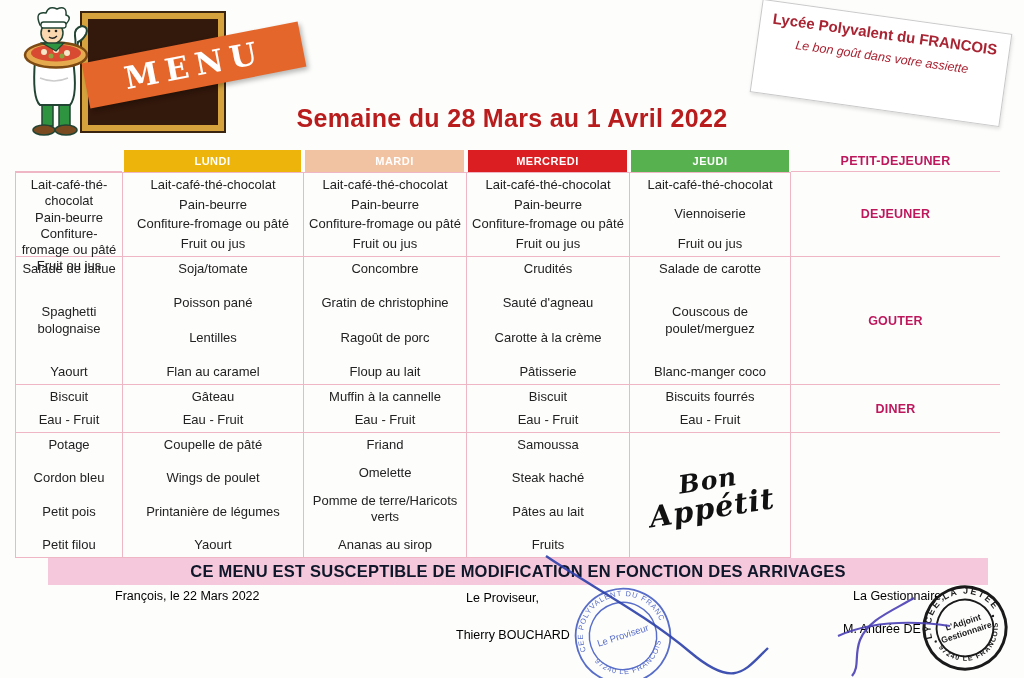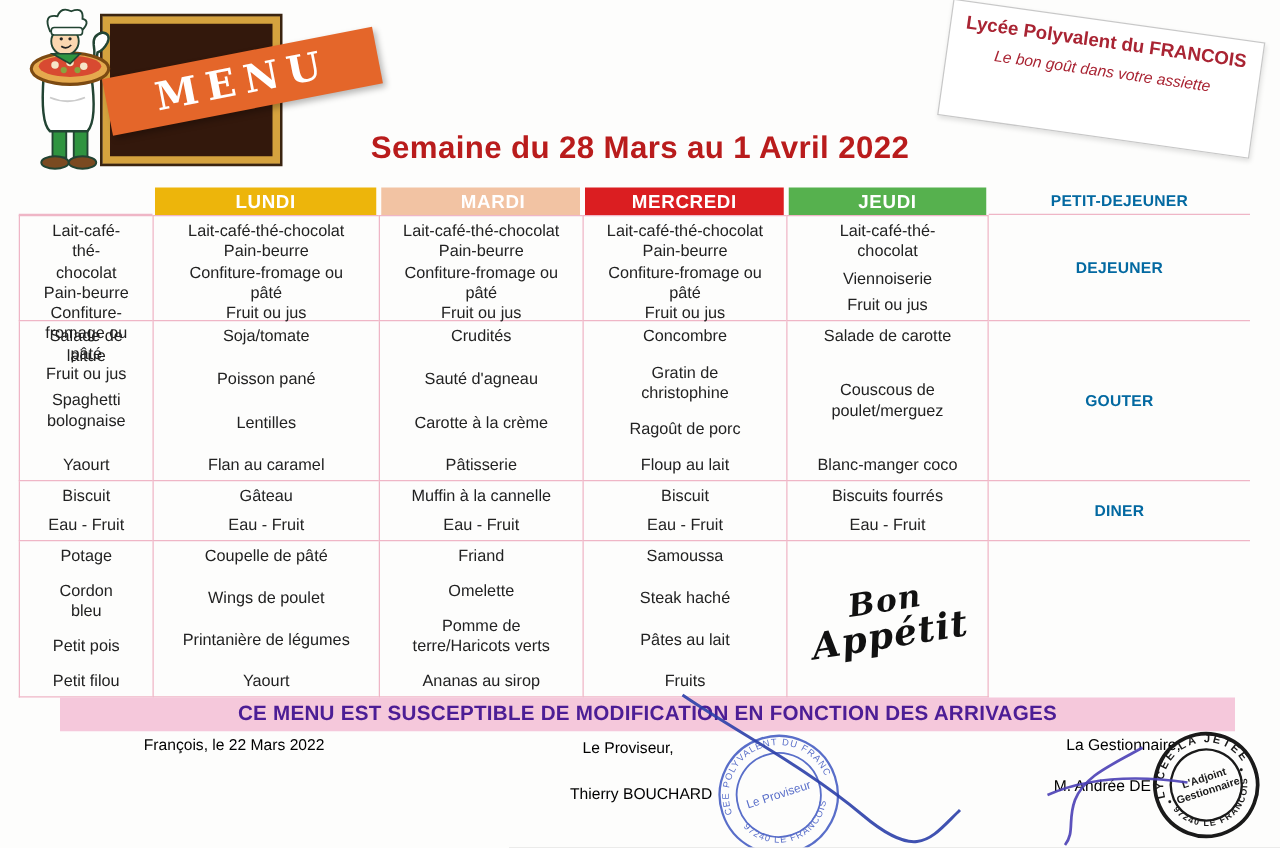--- a/index.html
+++ b/index.html
@@ -23,40 +23,40 @@
   .school-tag{color:#a92433;font-style:italic;font-size:12.5px;margin-top:6px;}
   
   .week-title{position:absolute;left:0;top:104px;width:1024px;text-align:center;
     font-size:25px;font-weight:bold;color:#b91c1c;letter-spacing:.3px;z-index:2;}
   
   :root{--pink:#efb6c6;}
   .menu-table{position:absolute;left:15px;top:150px;width:985px;display:grid;
     grid-template-columns:107px 181px 163px 163px 162px 209px;
     grid-template-rows:22px 85px 128px 48px 125px;z-index:2;}
   .hcell{margin:0 2px;display:flex;align-items:center;justify-content:center;
-    color:#fff;font-weight:bold;font-size:15px;letter-spacing:.5px;}
+    color:#fff;font-weight:bold;font-size:11px;letter-spacing:.5px;}
   .corner{border:none;}
   .rlabel{display:flex;align-items:center;justify-content:center;font-weight:bold;
-    font-size:12.5px;letter-spacing:.2px;color:#0369a1;border-bottom:1.5px solid var(--pink);
+    font-size:12.5px;letter-spacing:.2px;color:#be185d;border-bottom:1.5px solid var(--pink);
     text-align:center;}
   .mcell{border-left:1.5px solid var(--pink);border-bottom:1.5px solid var(--pink);
     display:flex;flex-direction:column;justify-content:space-between;align-items:center;
-    padding:4px 18px;font-size:13px;color:#222;text-align:center;}
+    padding:4px 2px;font-size:13px;color:#222;text-align:center;}
   .mcell.top{border-top:1.5px solid var(--pink);}
   .mcell.lastcol{border-right:1.5px solid var(--pink);}
   .mcell .line{line-height:1.25;}
   .script-cell{justify-content:center;}
   .script{font-family:"DejaVu Serif",serif;font-style:italic;font-weight:bold;color:#111;
     transform:rotate(-9deg);text-align:center;line-height:.9;}
   .script .s1{font-size:25px;letter-spacing:1px;}
   .script .s2{font-size:29px;margin-top:2px;letter-spacing:1px;}
   
   .notice{position:absolute;left:48px;top:558px;width:940px;height:27px;background:#f5c8db;
     display:flex;align-items:center;justify-content:center;font-weight:bold;font-size:16.5px;
-    color:#4c1d95;letter-spacing:.2px;z-index:2;}
+    color:#0f172a;letter-spacing:.2px;z-index:2;}
   
   .ft{position:absolute;font-size:12.5px;color:#000000;z-index:3;}
   .place-date{left:115px;top:589px;}
   .prov-title{left:466px;top:591px;}
   .prov-name{left:456px;top:628px;}
   .gest-title{left:853px;top:589px;}
   .gest-name{left:843px;top:622px;}
   .stamp{position:absolute;z-index:4;}
   .sig{position:absolute;z-index:5;}
 </style>
@@ -148,30 +148,30 @@
         <div class="line">Spaghetti bolognaise</div>
         <div class="line">Yaourt</div>
       </div>
       <div class="mcell">
         <div class="line">Soja/tomate</div>
         <div class="line">Poisson pané</div>
         <div class="line">Lentilles</div>
         <div class="line">Flan au caramel</div>
       </div>
       <div class="mcell">
+        <div class="line">Concombre</div>
+        <div class="line">Gratin de christophine</div>
+        <div class="line">Ragoût de porc</div>
+        <div class="line">Floup au lait</div>
+      </div>
+      <div class="mcell">
         <div class="line">Crudités</div>
         <div class="line">Sauté d'agneau</div>
         <div class="line">Carotte à la crème</div>
         <div class="line">Pâtisserie</div>
-      </div>
-      <div class="mcell">
-        <div class="line">Concombre</div>
-        <div class="line">Gratin de christophine</div>
-        <div class="line">Ragoût de porc</div>
-        <div class="line">Floup au lait</div>
       </div>
       <div class="mcell lastcol">
         <div class="line">Salade de carotte</div>
         <div class="line">Couscous de poulet/merguez</div>
         <div class="line">Blanc-manger coco</div>
       </div>
       <div class="rlabel">GOUTER</div>
       <div class="mcell">
         <div class="line">Biscuit</div>
         <div class="line">Eau - Fruit</div>

